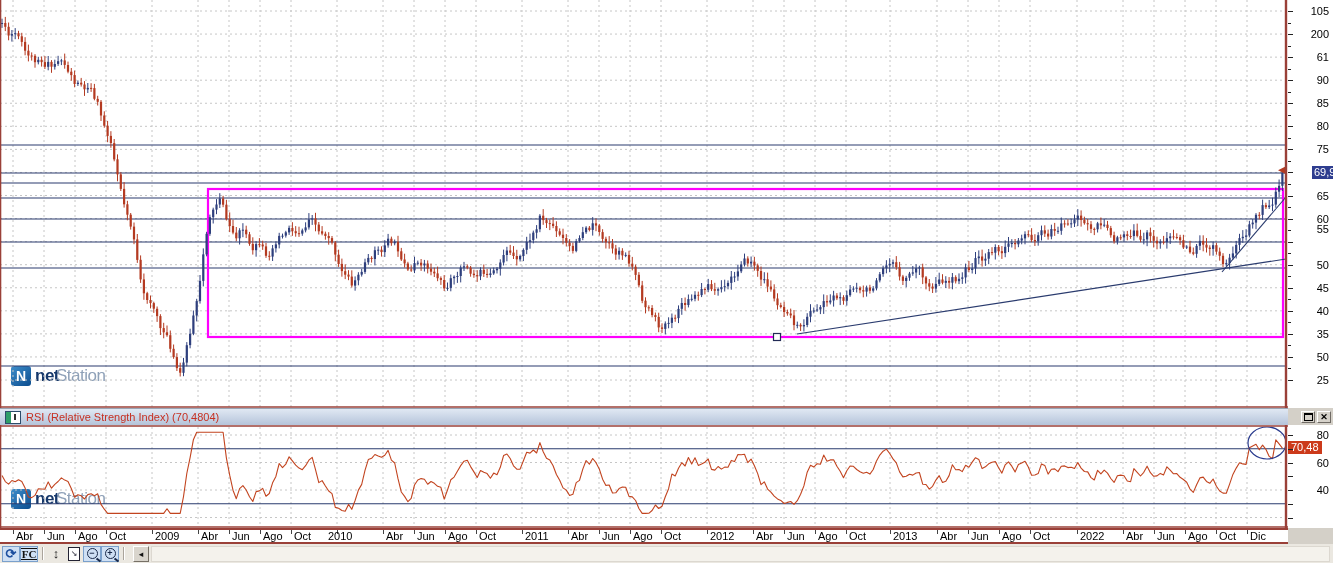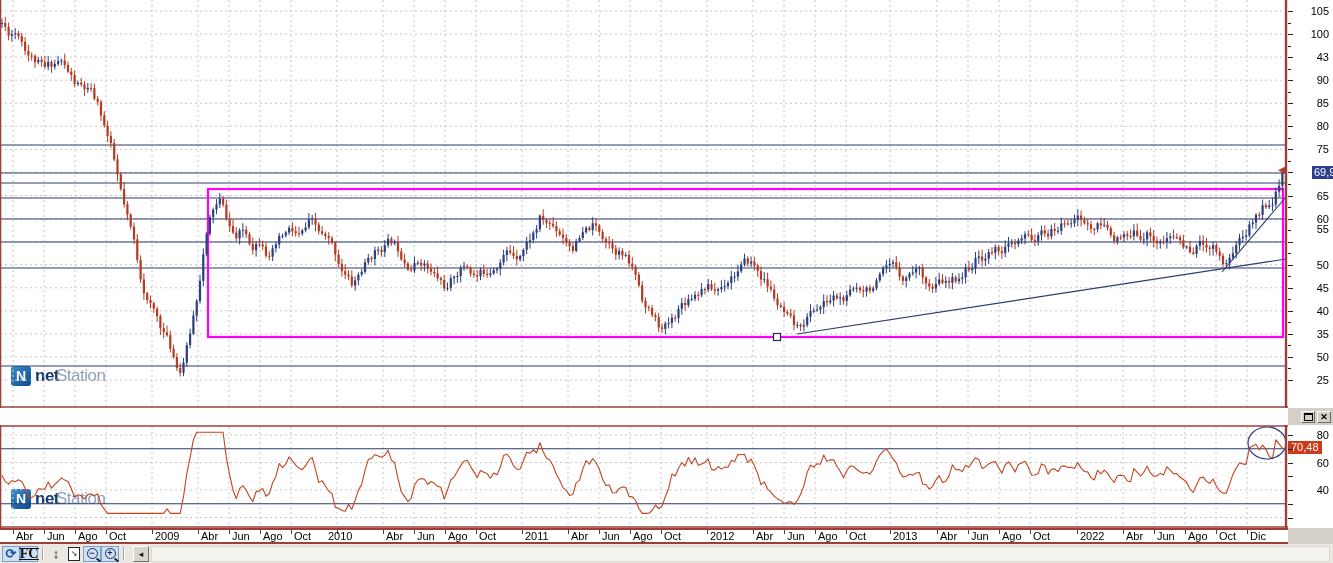--- a/index.html
+++ b/index.html
@@ -37,21 +37,21 @@
       border-top:2px solid #9a4038;border-bottom:2px solid #9a4038;box-sizing:border-box;}
   .xlabel{position:absolute;top:0;font-size:11px;color:#000;line-height:12px;white-space:nowrap;}
   .xtick{position:absolute;top:0;width:1px;height:4px;background:#444;}
   .corner2{left:1288px;top:528px;width:45px;height:16px;background:#d4d0c8;}
   
   .toolbar{left:0;top:544px;width:1333px;height:19px;background:#ebe8e1;display:flex;align-items:center;padding-left:2px;box-sizing:border-box;}
   .tbtn{width:18px;height:16px;display:flex;align-items:center;justify-content:center;flex:0 0 auto;box-sizing:border-box;}
   .tbtn.active{background:#cfe0f4;border:1px solid #7aa0cc;}
   .glyph-refresh{color:#1d4f9e;font-size:13px;font-weight:bold;line-height:13px;}
   .glyph-fit{color:#111;font-size:13px;font-weight:bold;line-height:13px;}
-  .fc{font-size:14px;font-weight:bold;color:#111;border-top:1px solid #111;border-bottom:1px solid #111;
+  .fc{font-size:11px;font-weight:bold;color:#111;border-top:1px solid #111;border-bottom:1px solid #111;
       line-height:10px;padding:0 1px;font-family:"Liberation Serif",serif;}
   .pg{width:10px;height:12px;border:1px solid #223;background:#fff;font-size:8px;line-height:11px;text-align:center;color:#223;}
   .mag{position:relative;width:9px;height:9px;border:1px solid #1a2a4a;border-radius:50%;font-size:9px;
       line-height:8px;text-align:center;color:#1a2a4a;font-weight:bold;}
   .mag i{position:absolute;width:5px;height:2px;background:#1a2a4a;right:-4px;bottom:-3px;transform:rotate(38deg);}
   .sep{width:1px;height:13px;background:#aaa49c;margin:0 4px;box-shadow:1px 0 0 #fff;flex:0 0 auto;}
   .abtn{width:16px;height:16px;background:#d9d5cd;border-top:1px solid #fff;border-left:1px solid #fff;
       border-right:1px solid #767066;border-bottom:1px solid #767066;display:flex;align-items:center;
       justify-content:center;font-size:9px;color:#111;margin-left:5px;box-sizing:border-box;flex:0 0 auto;}
   .track{flex:1;height:16px;background:#f4f2ec;border:1px solid #dcd8d0;margin:0 3px 0 2px;box-sizing:border-box;}
@@ -941,22 +941,22 @@
  <line x1="0" y1="407" x2="1288" y2="407" stroke="#9a4038" stroke-width="1.6"></line>
       </g>
     </svg>
 
   <div class="abs price-axis" id="priceAxis">
     <div class="pricebox" id="priceMarker" style="top: 165.714px; padding-left: 24px;">
       <span class="bx">69,940</span>
         <span class="ov">0</span>
     </div>
   <div class="plabel" style="top: 6px;">105</div>
-      <div class="plabel" style="top: 29.0625px;">100</div>
-      <div class="plabel" style="top: 52.125px;">43</div>
+      <div class="plabel" style="top: 29.0625px;">200</div>
+      <div class="plabel" style="top: 52.125px;">61</div>
       <div class="plabel" style="top: 75.1875px;">90</div>
       <div class="plabel" style="top: 98.25px;">85</div>
       <div class="plabel" style="top: 121.312px;">80</div>
       <div class="plabel" style="top: 144.375px; text-align: center;">75</div>
       <div class="plabel" style="top: 190.5px;">65</div>
       <div class="plabel" style="top: 213.562px;">60</div>
       <div class="plabel" style="top: 224px;">55</div>
       <div class="plabel" style="top: 259.688px;">50</div>
       <div class="plabel" style="top: 282.75px;">45</div>
       <div class="plabel" style="top: 305.812px;">40</div>
@@ -991,20 +991,27 @@
       <div class="ptick" style="top: 299.281px; width: 3px;"></div>
       <div class="ptick" style="top: 310.812px; width: 5px;"></div>
       <div class="ptick" style="top: 322.344px; width: 3px;"></div>
       <div class="ptick" style="top: 333.875px; width: 5px;"></div>
       <div class="ptick" style="top: 345.406px; width: 3px;"></div>
       <div class="ptick" style="top: 356.938px; width: 5px;"></div>
       <div class="ptick" style="top: 368.469px; width: 3px;"></div>
       <div class="ptick" style="top: 380px; width: 5px;"></div>
     </div>
 
+  <div class="abs rsi-header">
+    <div class="rsi-ind-icon">
+        <div class="g"></div>
+        <div class="b"></div>
+      </div>
+    <span class="rsi-title">RSI (Relative Strength Index) (70,4804)</span>
+  </div>
   <div class="abs corner">
     <div class="winbtn">
         <span class="rest"></span>
       </div>
     <div class="winbtn close">✕</div>
   </div>
 
   <svg id="rsiChart" class="abs" style="left:0;top:425px;" width="1288" height="103">
       <g>
         <line x1="0" y1="10" x2="1286" y2="10" stroke="#c6c6c6" stroke-width="1" stroke-dasharray="2 3"></line>

